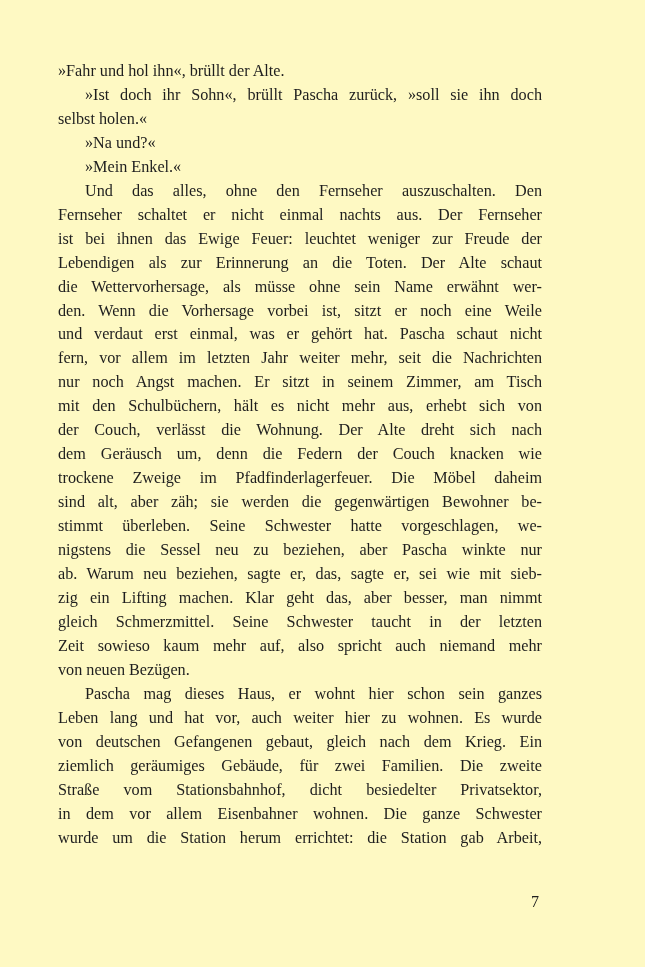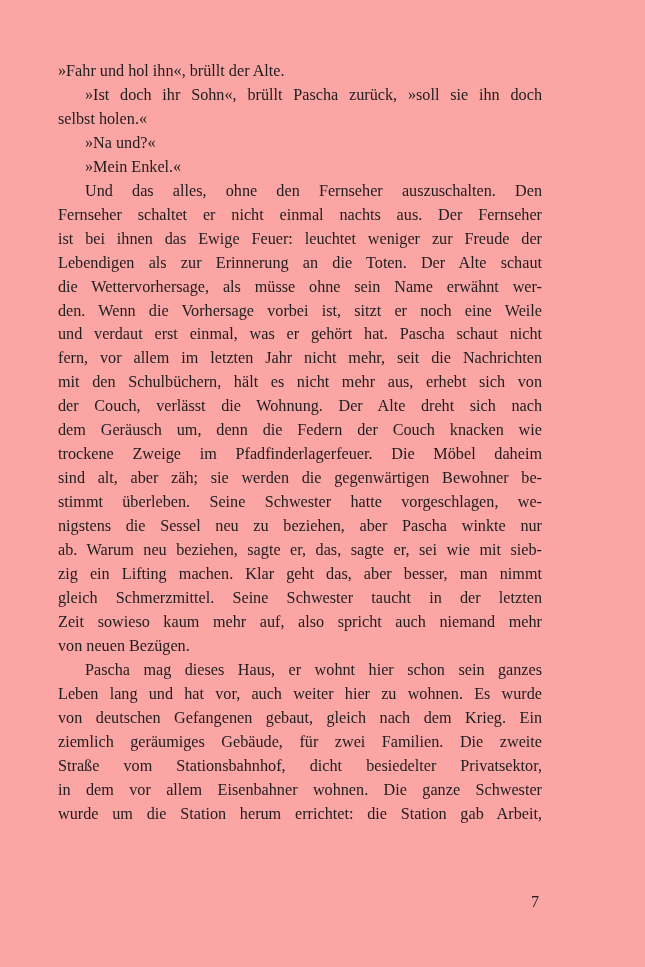--- a/index.html
+++ b/index.html
@@ -4,21 +4,21 @@
 <style>
   html, body {
     margin: 0;
     padding: 0;
     background: #ffffff;
   }
   .book-page {
     position: relative;
     width: 645px;
     height: 967px;
-    background: #fca5a5;
+    background: #fef9c3;
     color: #1e1e1e;
     font-family: "Liberation Serif", serif;
     overflow: hidden;
   }
   .text-block {
     position: absolute;
     left: 58px;
     top: 60px;
     width: 484px;
     font-size: 16.2px;
@@ -71,21 +71,22 @@
     </div>
 
     <div class="paragraph">
       <div class="line indent">Und das alles, ohne den Fernseher auszuschalten. Den</div>
       <div class="line">Fernseher schaltet er nicht einmal nachts aus. Der Fernseher</div>
       <div class="line">ist bei ihnen das Ewige Feuer: leuchtet weniger zur Freude der</div>
       <div class="line">Lebendigen als zur Erinnerung an die Toten. Der Alte schaut</div>
       <div class="line">die Wettervorhersage, als müsse ohne sein Name erwähnt wer-</div>
       <div class="line">den. Wenn die Vorhersage vorbei ist, sitzt er noch eine Weile</div>
       <div class="line">und verdaut erst einmal, was er gehört hat. Pascha schaut nicht</div>
-      <div class="line">fern, vor allem im letzten Jahr nicht mehr, seit die Nachrichten</div>
+      <div class="line">fern, vor allem im letzten Jahr weiter mehr, seit die Nachrichten</div>
+      <div class="line">nur noch Angst machen. Er sitzt in seinem Zimmer, am Tisch</div>
       <div class="line">mit den Schulbüchern, hält es nicht mehr aus, erhebt sich von</div>
       <div class="line">der Couch, verlässt die Wohnung. Der Alte dreht sich nach</div>
       <div class="line">dem Geräusch um, denn die Federn der Couch knacken wie</div>
       <div class="line">trockene Zweige im Pfadfinderlagerfeuer. Die Möbel daheim</div>
       <div class="line">sind alt, aber zäh; sie werden die gegenwärtigen Bewohner be-</div>
       <div class="line">stimmt überleben. Seine Schwester hatte vorgeschlagen, we-</div>
       <div class="line">nigstens die Sessel neu zu beziehen, aber Pascha winkte nur</div>
       <div class="line">ab. Warum neu beziehen, sagte er, das, sagte er, sei wie mit sieb-</div>
       <div class="line">zig ein Lifting machen. Klar geht das, aber besser, man nimmt</div>
       <div class="line">gleich Schmerzmittel. Seine Schwester taucht in der letzten</div>

